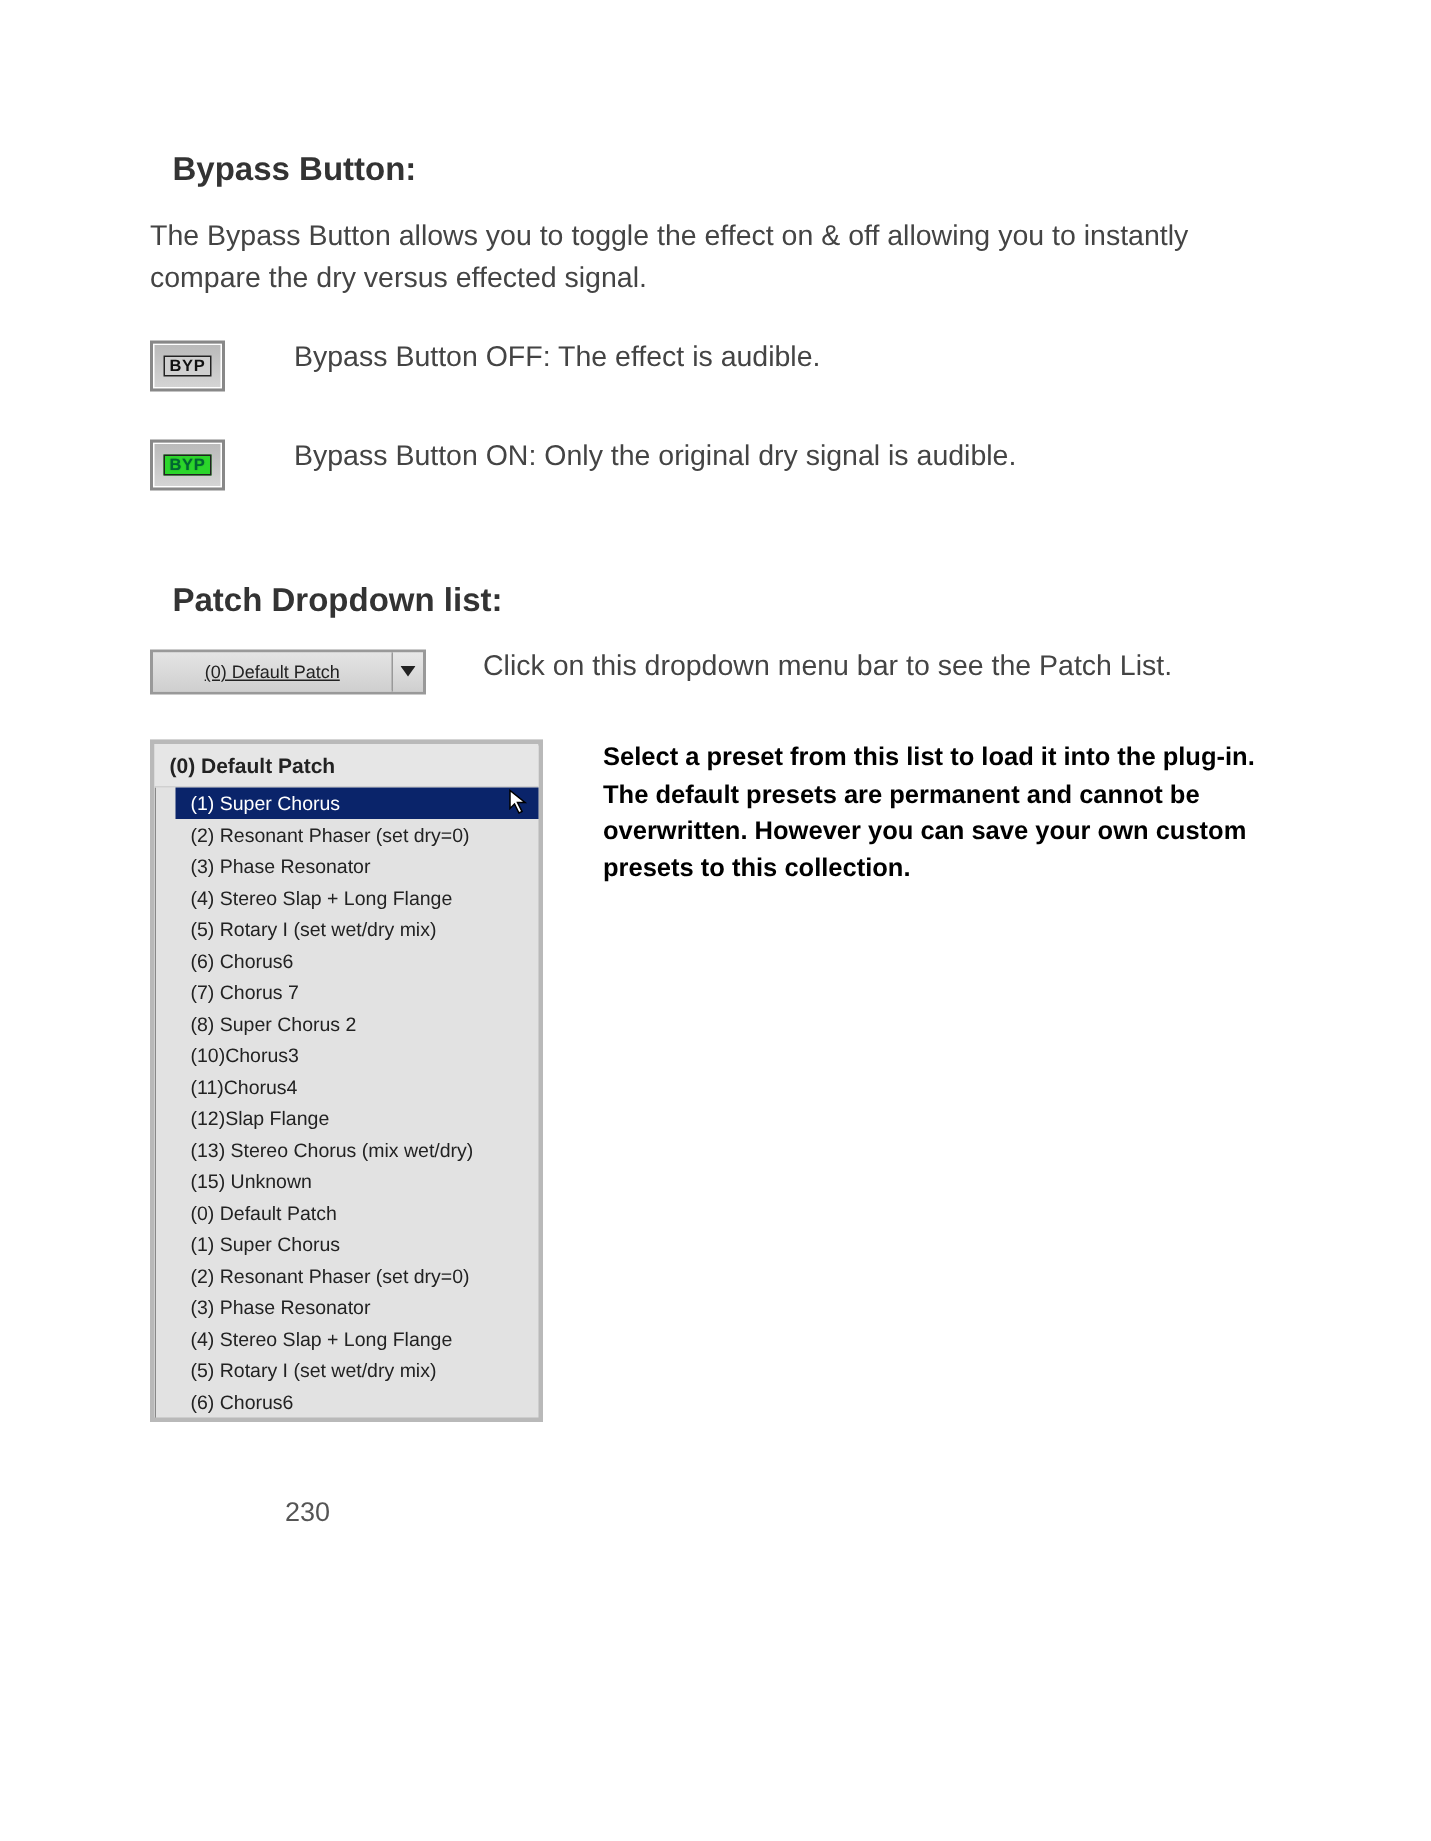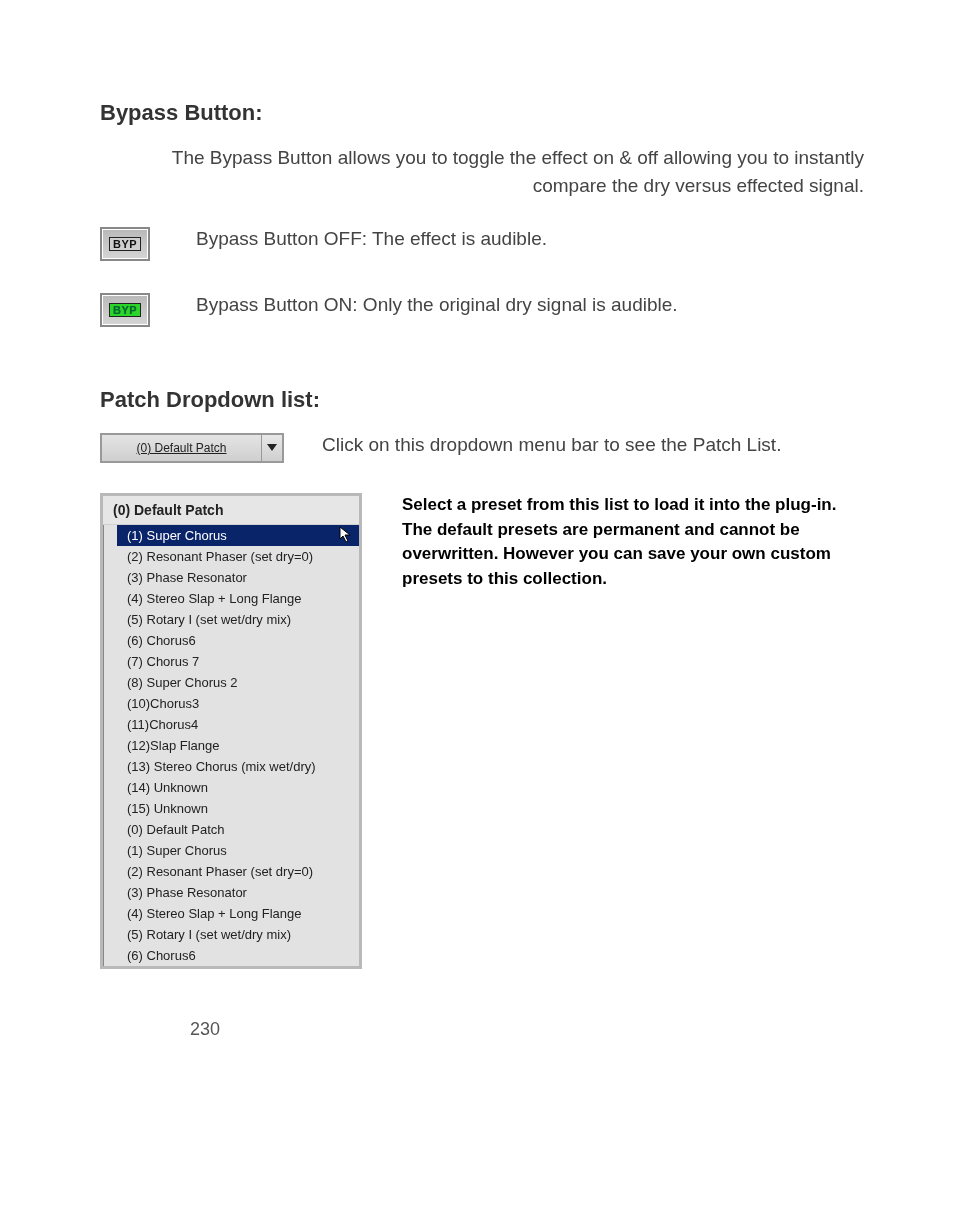--- a/index.html
+++ b/index.html
@@ -10,28 +10,27 @@
     color: #333;
     width: 954px;
   }
   .page {
     padding: 100px 90px 60px 100px;
   }
   h2.section {
     font-size: 22px;
     font-weight: 700;
     color: #333;
-    margin: 0 0 18px 0;
+    margin: 0 0 18px 15px;
   }
   p.body {
     font-size: 19px;
     line-height: 1.45;
     color: #444;
     margin: 0 0 26px 0;
-    text-align: right;
   }
   .row {
     display: flex;
     align-items: flex-start;
     margin-bottom: 30px;
     gap: 10px;
   }
   .byp {
     width: 46px;
     height: 30px;
@@ -189,21 +188,20 @@
           <div class="item">(3) Phase Resonator</div>
           <div class="item">(4) Stereo Slap + Long Flange</div>
           <div class="item">(5) Rotary I (set wet/dry mix)</div>
           <div class="item">(6) Chorus6</div>
           <div class="item">(7) Chorus 7</div>
           <div class="item">(8) Super Chorus 2</div>
           <div class="item">(10)Chorus3</div>
           <div class="item">(11)Chorus4</div>
           <div class="item">(12)Slap Flange</div>
           <div class="item">(13) Stereo Chorus (mix wet/dry)</div>
-          <div class="item">(14) Unknown</div>
           <div class="item">(15) Unknown</div>
           <div class="item">(0) Default Patch</div>
           <div class="item">(1) Super Chorus</div>
           <div class="item">(2) Resonant Phaser (set dry=0)</div>
           <div class="item">(3) Phase Resonator</div>
           <div class="item">(4) Stereo Slap + Long Flange</div>
           <div class="item">(5) Rotary I (set wet/dry mix)</div>
           <div class="item">(6) Chorus6</div>
         </div>
     </div>

